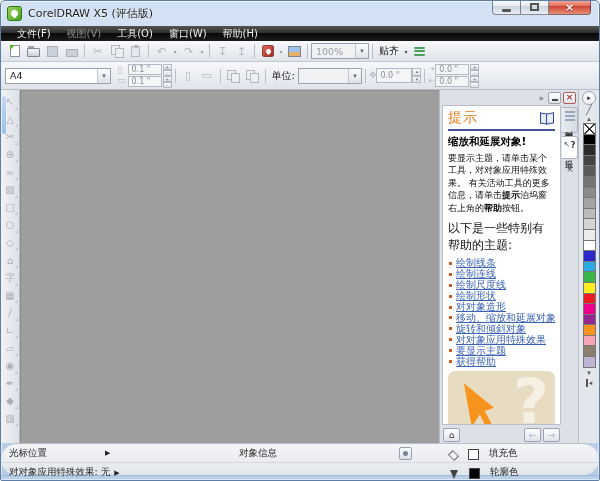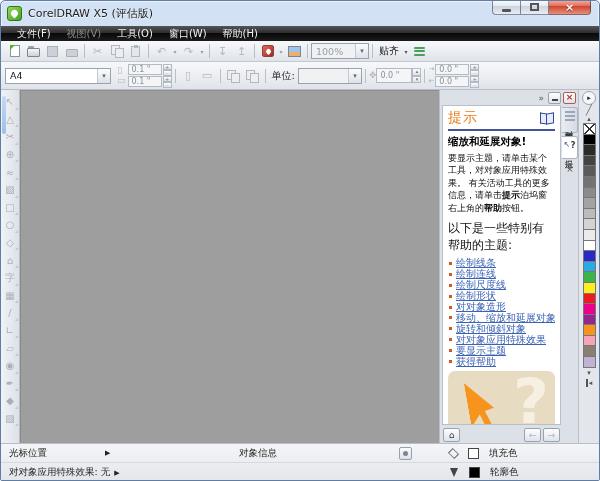--- a/index.html
+++ b/index.html
@@ -163,31 +163,31 @@
   .pal-scroll { font-size:7px; color:#555; line-height:8px; flex:none; }
   .swatches { display:flex; flex-direction:column; margin:1px 0; }
   .swatch { width:13px; height:11.6px; border:1px solid #777; margin-top:-1px; }
   .swatch.none { background:
       linear-gradient(45deg,transparent 43%,#333 45%,#333 55%,transparent 57%),
       linear-gradient(-45deg,transparent 43%,#333 45%,#333 55%,transparent 57%), #fff; }
   .pal-expand { font-size:7px; color:#555; border-left:2px solid #555; padding-left:1px; line-height:8px;
              margin-top:2px; flex:none; }
 
   
-  .statusbar { height:39px; background:linear-gradient(#f4f5f7,#e2e5ea); border-top:1px solid #b9bfc9;
-               font-size:9.5px; color:#1c1c1c; position:relative; }
+  .statusbar { height:32px; background:linear-gradient(#f4f5f7,#e2e5ea); border-top:1px solid #b9bfc9;
+               font-size:9.5px; color:#1c1c1c; position:relative;border-radius:18px; }
   .sb-row { height:19px; display:flex; align-items:center; padding:0 8px; position:relative; }
   .sb-row.first { border-bottom:1px solid #d5d9df; }
   .flyout-tri { font-size:7px; color:#222; margin-left:4px; }
   .sb-obj { position:absolute; left:238px; }
   .sb-ico { position:absolute; left:398px; top:3px; width:13px; height:13px; border:1px solid #98a0ac;
             border-radius:2px; background:linear-gradient(#fbfcfd,#dde2e9); }
   .sb-ico::after { content:""; position:absolute; left:3px; top:3px; width:5px; height:5px; border-radius:50%;
             background:#7b8694; }
-  .sb-fill-group { position:absolute; left:448px; display:flex; align-items:center; gap:10px; }
+  .sb-fill-group { position:absolute; left:448px; display:flex; align-items:flex-end; gap:10px; }
   .bucket-icon { width:9px; height:9px; border:1.5px solid #666; transform:rotate(45deg) scaleY(.75); }
   .pen-icon { width:0; height:0; border-left:4px solid transparent; border-right:4px solid transparent;
             border-top:9px solid #444; margin:0 1px; }
   .color-chip { width:11px; height:11px; border:1px solid #444; }
 
   .window-bottom { height:3px; background:linear-gradient(#9fbadc,#c3d7ee); }
 </style>
 </head>
 <body>
 

